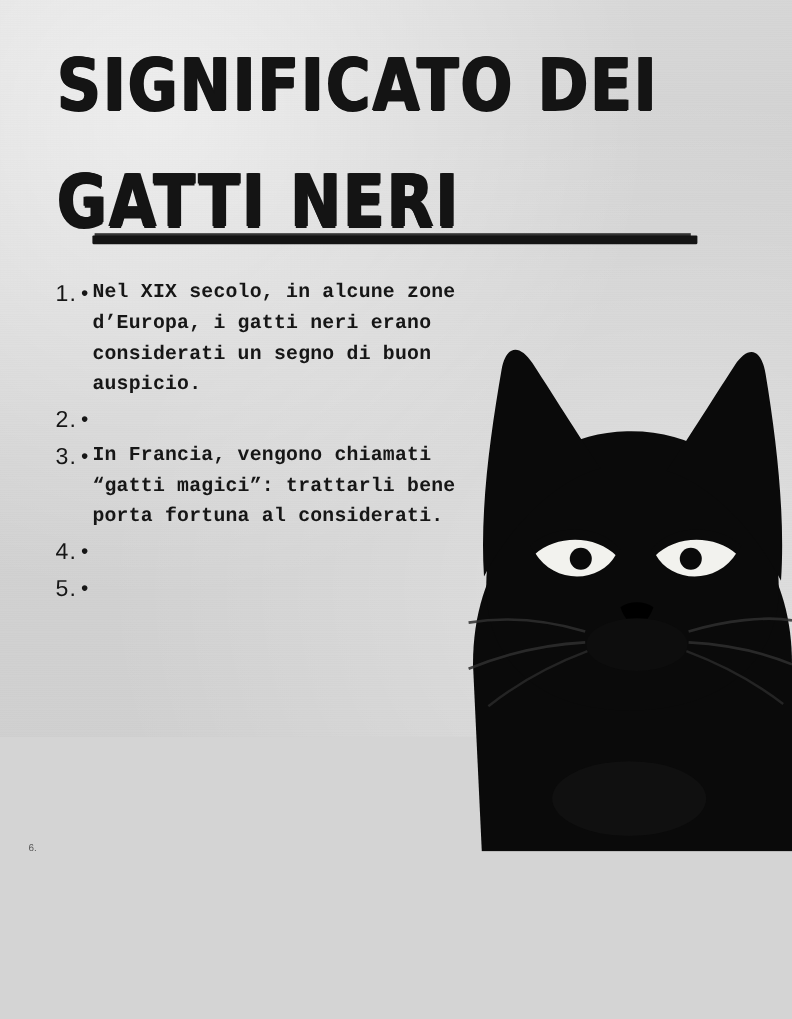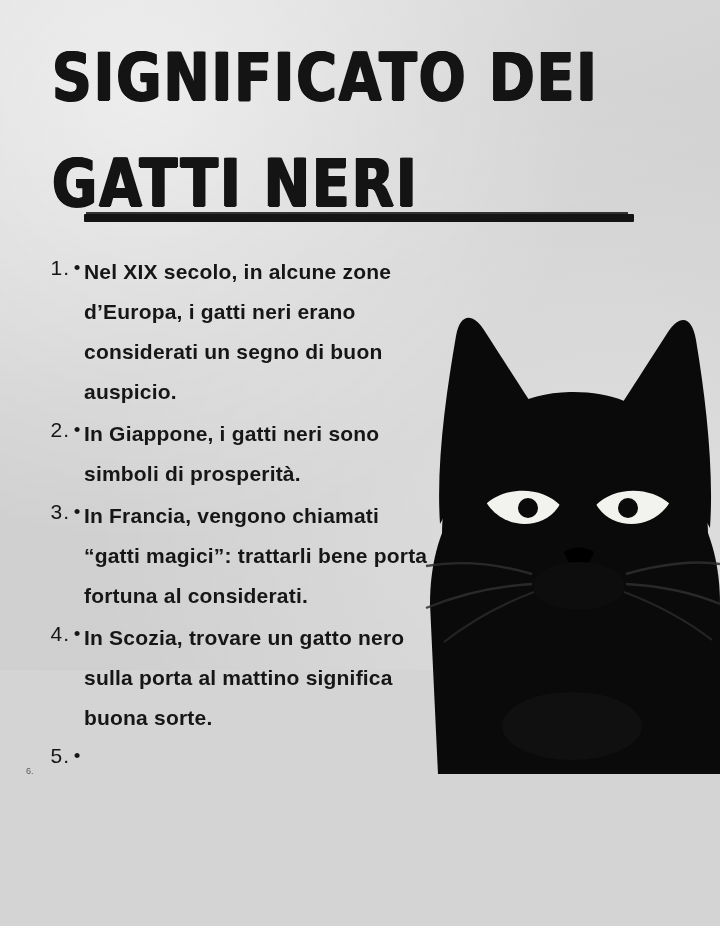--- a/index.html
+++ b/index.html
@@ -103,25 +103,25 @@
   .bullet {
     flex: 0 0 auto;
     width: 14px;
     text-align: center;
     font-size: 19px;
     color: #161616;
     line-height: 32px;
   }
   .txt {
     flex: 1 1 auto;
-    font-family: Liberation Sans, sans-serif;
-    font-size: 21px;
+    font-family: Liberation Mono, monospace;
+    font-size: 18px;
     font-weight: 600;
     color: #161616;
-    line-height: 40px;
+    line-height: 28px;
     letter-spacing: 0.2px;
   }
   .footnote {
     position: absolute;
     left: 26px;
     top: 766px;
     font-size: 9px;
     color: #5a5a5a;
     font-family: "Liberation Sans", sans-serif;
   }
@@ -155,31 +155,29 @@
 
   <ul class="list">
     <li>
       <span class="num">1.</span>
       <span class="bullet">•</span>
       <span class="txt">Nel XIX secolo, in alcune zone d’Europa, i gatti neri erano considerati un segno di buon auspicio.</span>
     </li>
     <li>
       <span class="num">2.</span>
       <span class="bullet">•</span>
-      <span class="txt">In Giappone, i gatti neri sono simboli di prosperità.</span>
     </li>
     <li>
       <span class="num">3.</span>
       <span class="bullet">•</span>
       <span class="txt">In Francia, vengono chiamati “gatti magici”: trattarli bene porta fortuna al considerati.</span>
     </li>
     <li>
       <span class="num">4.</span>
       <span class="bullet">•</span>
-      <span class="txt">In Scozia, trovare un gatto nero sulla porta al mattino significa buona sorte.</span>
     </li>
     <li>
       <span class="num">5.</span>
       <span class="bullet">•</span>
     </li>
   </ul>
 
   <div class="footnote">6.</div>
 
   <div class="cat">

